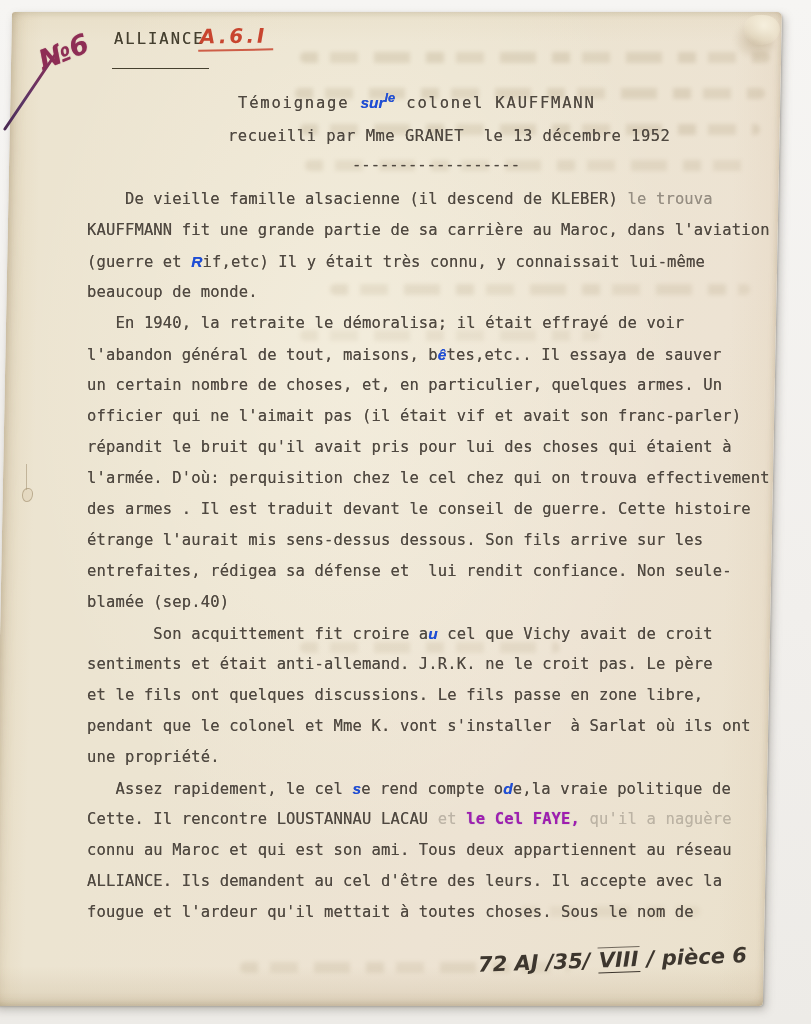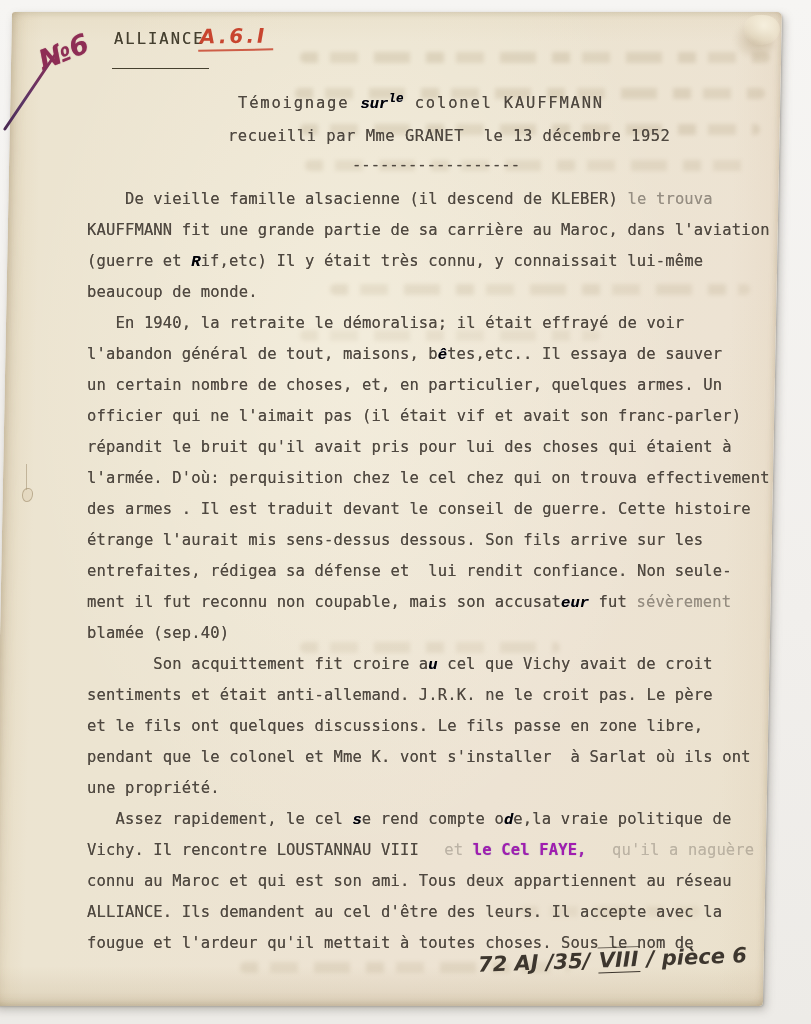--- a/index.html
+++ b/index.html
@@ -63,25 +63,25 @@
     font-style:italic;font-weight:bold;font-size:20px;letter-spacing:3px;color:#c8452f;
     border-bottom:2px solid rgba(200,69,47,.85);padding:0 6px 1px 2px;transform:rotate(-1deg);}
   
   .title1{position:absolute;left:238px;top:94px;font-size:15.5px;letter-spacing:1.8px;white-space:pre;}
   .title2{position:absolute;left:228px;top:127px;font-size:15.5px;letter-spacing:.5px;white-space:pre;}
   .tsep{position:absolute;left:352px;top:156px;font-size:15.5px;letter-spacing:0;}
   
   .body-block{position:absolute;left:87px;top:184px;width:700px;}
   .tline{height:31px;line-height:31px;font-size:15.5px;letter-spacing:.15px;white-space:pre;}
   
-  .ink{color:#000000;font-family:Liberation Mono, monospace;font-style:italic;font-weight:bold;
+  .ink{color:#1d4ed8;font-family:Liberation Sans, sans-serif;font-style:italic;font-weight:bold;
     letter-spacing:0;text-shadow:0 0 .5px rgba(42,58,150,.7);}
   .sup{position:relative;top:-.5em;font-size:.82em;}
   .dim{opacity:.55;}
-  .faint{opacity:.3;margin-left:16px;}
+  .faint{opacity:.3;}
   .over{color:#a21caf;font-weight:bold;text-shadow:0 0 1px rgba(42,58,150,.55);}
   
   .archive{position:absolute;left:478px;top:948px;transform:rotate(-2deg);
     font-family:"DejaVu Sans",sans-serif;font-style:italic;font-weight:600;font-size:21px;
     color:#3d362e;white-space:pre;}
   .archive .roman{border-bottom:1.6px solid #3d362e;border-top:1.2px solid rgba(61,54,46,.7);padding:0 1px;}
 </style>
 </head>
 <body>
 
@@ -130,29 +130,28 @@
         <div class="tline"><span>beaucoup de monde.</span></div>
         <div class="tline"><span>   En 1940, la retraite le démoralisa; il était effrayé de voir</span></div>
         <div class="tline"><span>l'abandon général de tout, maisons, b</span><span class="ink">ê</span><span>tes,etc.. Il essaya de sauver</span></div>
         <div class="tline"><span>un certain nombre de choses, et, en particulier, quelques armes. Un</span></div>
         <div class="tline"><span>officier qui ne l'aimait pas (il était vif et avait son franc-parler)</span></div>
         <div class="tline"><span>répandit le bruit qu'il avait pris pour lui des choses qui étaient à</span></div>
         <div class="tline"><span>l'armée. D'où: perquisition chez le cel chez qui on trouva effectivement</span></div>
         <div class="tline"><span>des armes . Il est traduit devant le conseil de guerre. Cette histoire</span></div>
         <div class="tline"><span>étrange l'aurait mis sens-dessus dessous. Son fils arrive sur les</span></div>
         <div class="tline"><span>entrefaites, rédigea sa défense et  lui rendit confiance. Non seule-</span></div>
-        <div class="tline"><span>ment il fut reconnu non coupable, mais son accusat</span><span class="ink">eur</span><span> fut </span><span class="dim">sévèrement</span></div>
         <div class="tline"><span>blamée (sep.40)</span></div>
         <div class="tline"><span>       Son acquittement fit croire a</span><span class="ink">u</span><span> cel que Vichy avait de croit</span></div>
         <div class="tline"><span>sentiments et était anti-allemand. J.R.K. ne le croit pas. Le père</span></div>
         <div class="tline"><span>et le fils ont quelques discussions. Le fils passe en zone libre,</span></div>
         <div class="tline"><span>pendant que le colonel et Mme K. vont s'installer  à Sarlat où ils ont</span></div>
         <div class="tline"><span>une propriété.</span></div>
         <div class="tline"><span>   Assez rapidement, le cel </span><span class="ink">s</span><span>e rend compte o</span><span class="ink">d</span><span>e,la vraie politique de</span></div>
-        <div class="tline"><span>Vichy. Il rencontre LOUSTANNAU VIII </span><span class="faint">et </span><span class="over">le Cel FAYE,</span><span class="faint"> qu'il a naguère</span></div>
+        <div class="tline"><span>Cette. Il rencontre LOUSTANNAU LACAU </span><span class="faint">et </span><span class="over">le Cel FAYE,</span><span class="faint"> qu'il a naguère</span></div>
         <div class="tline"><span>connu au Maroc et qui est son ami. Tous deux appartiennent au réseau</span></div>
         <div class="tline"><span>ALLIANCE. Ils demandent au cel d'être des leurs. Il accepte avec la</span></div>
         <div class="tline"><span>fougue et l'ardeur qu'il mettait à toutes choses. Sous le nom de</span></div>
       </div>
 
     <div class="archive"><span>72 AJ /35/ </span><span class="roman">VIII</span><span> / pièce 6</span></div>
 
   </div>
 </div>
 

